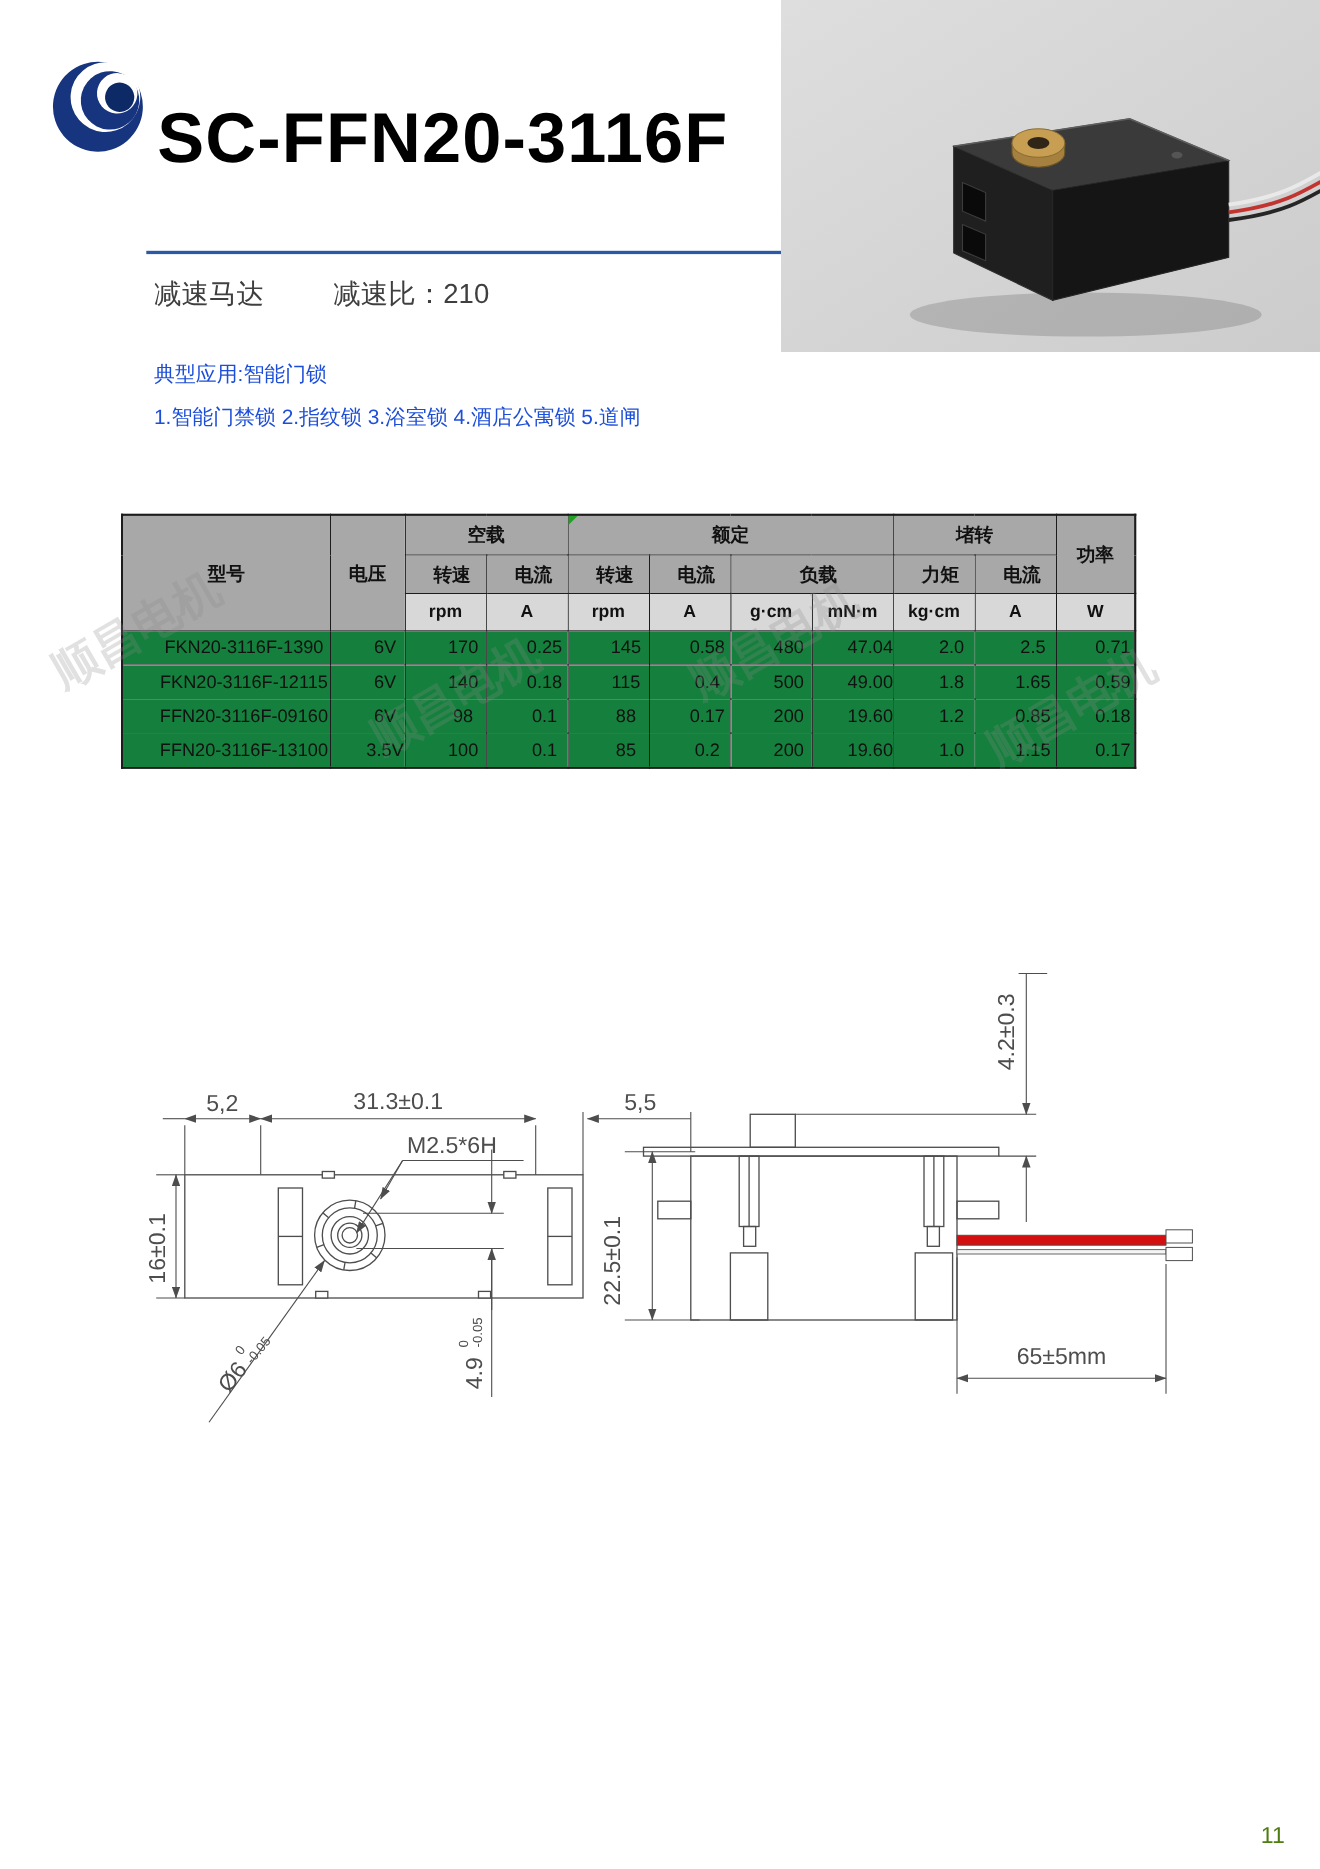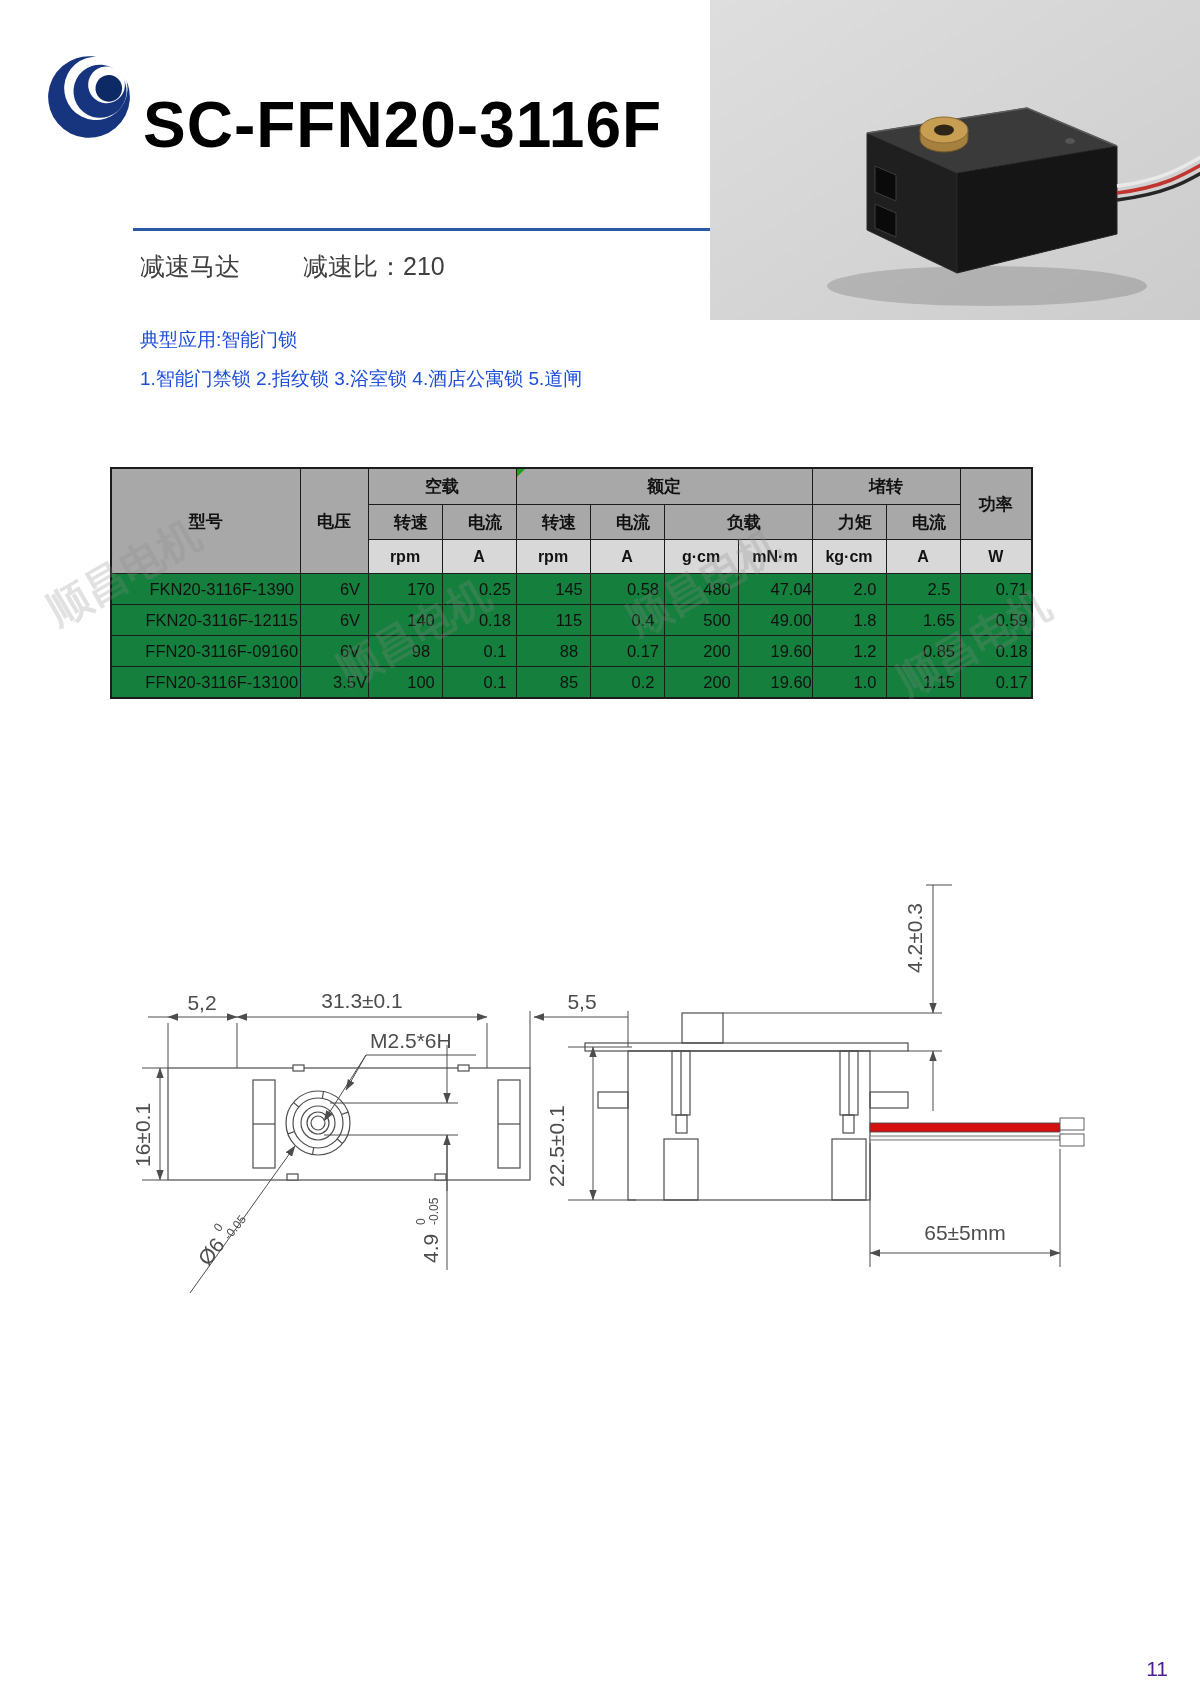--- a/index.html
+++ b/index.html
@@ -22,21 +22,21 @@
   tr.g td{background:#a8a8a8;font-weight:700;font-size:17px;height:35px;margin-left:36px;}
   tr.s td{background:#a8a8a8;font-weight:700;font-size:17px;height:34px;padding-left:12px;}
   tr.u td{background:#d8d8d8;font-weight:700;font-size:16px;height:33px;}
   tr.d td{background:#15803d;height:30px;padding-left:32px;}
   .green-tri{position:absolute;left:0;top:0;width:0;height:0;
              border-top:8px solid #21a121;border-right:8px solid transparent;}
   .wm{position:absolute;font-size:42px;color:#8a8a8a;opacity:.25;transform:rotate(-30deg);
       pointer-events:none;white-space:nowrap;font-weight:700;}
   
   .draw{position:absolute;left:120px;top:815px;width:1000px;height:490px;}
-  .pagenum{position:absolute;right:32px;bottom:18px;font-size:21px;color:#4c1d95;}
+  .pagenum{position:absolute;right:32px;bottom:18px;font-size:21px;color:#4d7c0f;}
 </style>
 </head>
 <body>
 
 <div class="page">
 
   <div class="photo">
     <svg width="490" height="320" viewBox="0 0 490 320">
       <defs>
         <linearGradient id="pbg" x1="0" y1="0" x2="1" y2="1">

